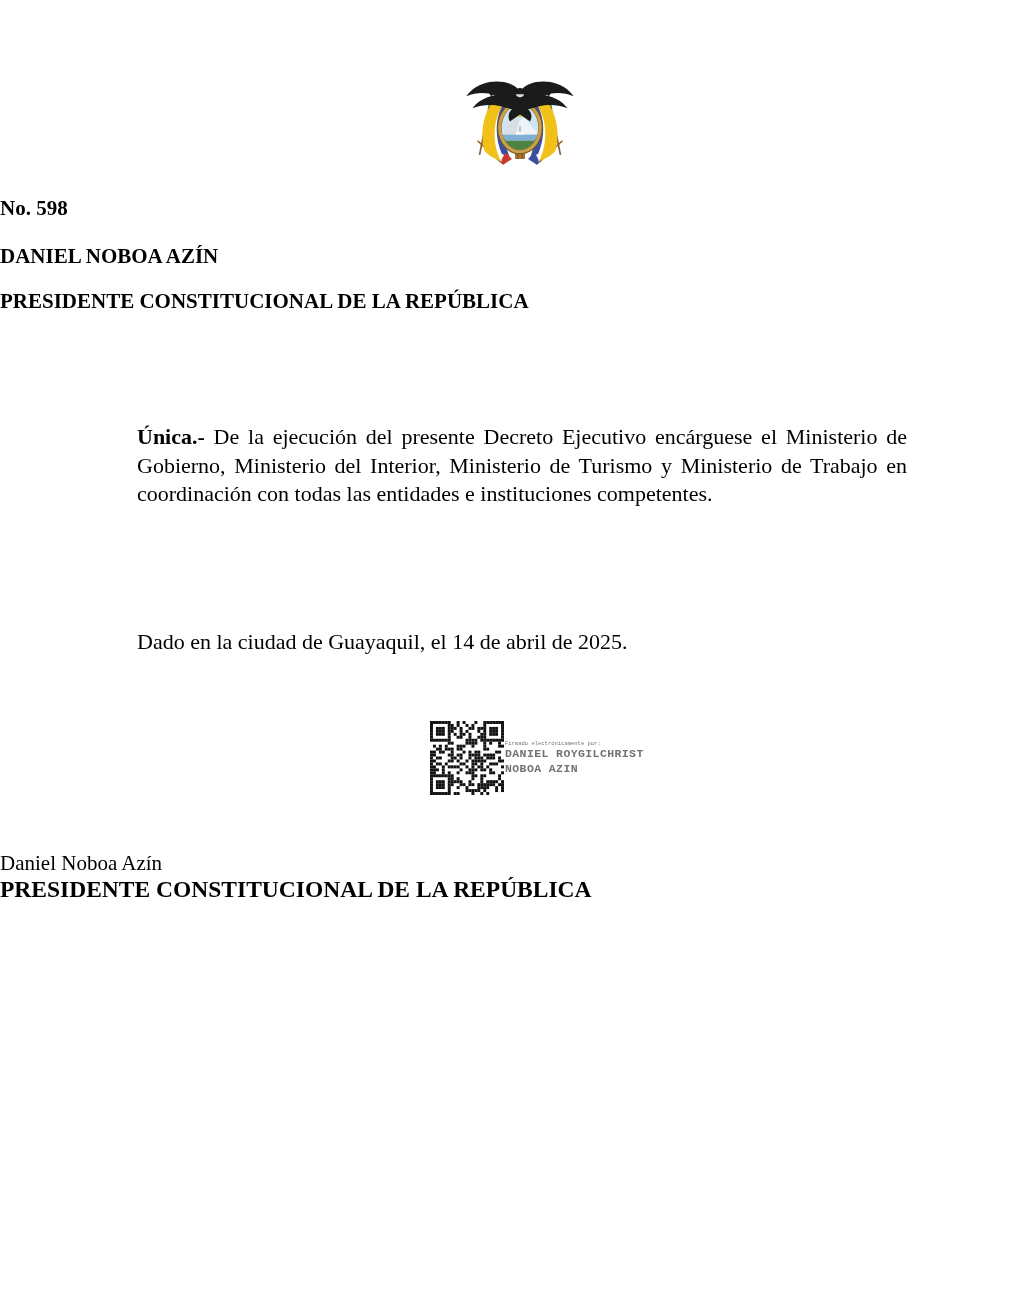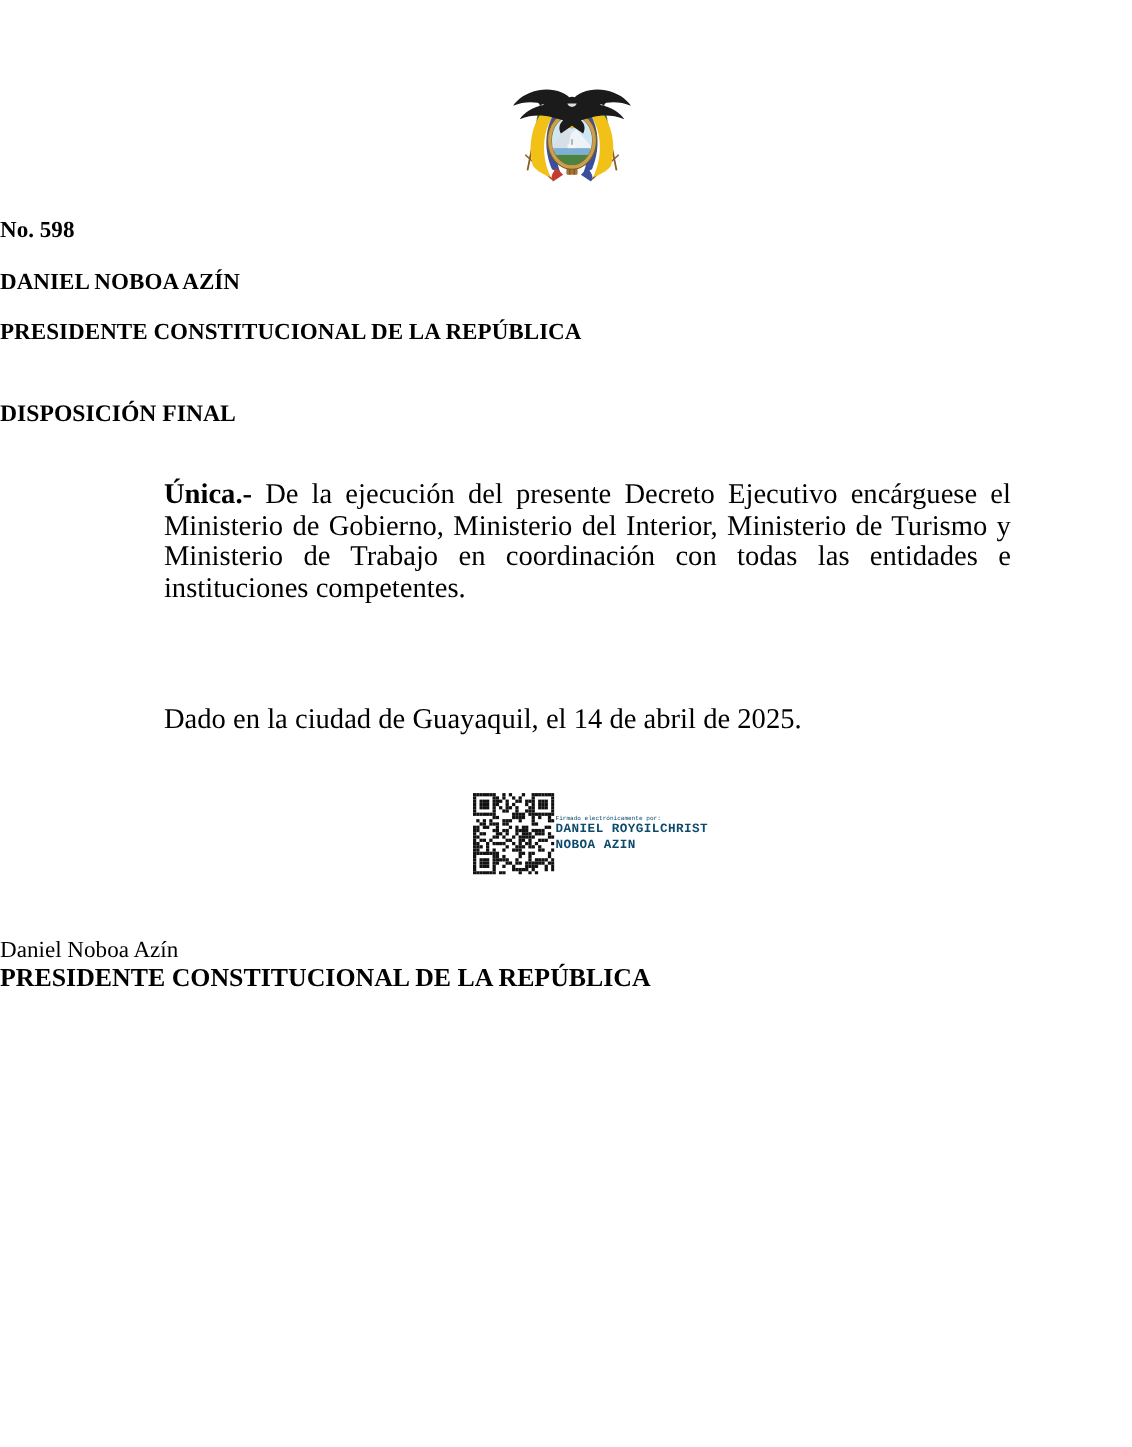--- a/index.html
+++ b/index.html
@@ -28,40 +28,40 @@
     white-space: nowrap;
   }
   .decree-number   { top: 196px; font-size: 21px; font-weight: bold; }
   .president-name  { top: 244px; font-size: 21px; font-weight: bold; }
   .president-title { top: 289px; font-size: 21px; font-weight: bold; }
   .section-title   { top: 364px; font-size: 21.5px; font-weight: bold; }
   .para {
     position: absolute;
     left: 133px;
     width: 770px;
-    font-size: 26px;
+    font-size: 22px;
     line-height: 28.6px;
     text-align: justify;
-    margin: 16px;
+    margin: 4px;
   }
   .para-1 { top: 419px; }
   .para-2 { top: 538px; }
   .para-3 { top: 624px; text-align: left; }
   .qr-row {
     position: absolute;
     left: 430px;
     top: 721px;
     display: flex;
     align-items: center;
   }
   .qr-svg { width: 74px; height: 74px; display: block; }
   .esign {
     margin-left: 1px;
     font-family: "Liberation Mono", "DejaVu Sans Mono", monospace;
-    color: #0c4a6e;
+    color: #737373;
   }
   .esign-label { font-size: 5.5px; line-height: 7px; white-space: nowrap; }
   .esign-name  { font-size: 11.5px; font-weight: bold; line-height: 14.5px; letter-spacing: 0.4px; white-space: nowrap; }
   .signer-name  { top: 851px; font-size: 21px; }
   .signer-title { top: 876px; font-size: 23.5px; font-weight: bold; }
 </style>
 </head>
 <body>
 
 <div class="page">
@@ -110,21 +110,20 @@
 
     <path d="M58 11 C52 3 40 0 28 2 C17 4 9 10 5 16 C15 12 25 12 33 15 C23 17 15 22 11 28 C21 24 31 24 39 26 L50 29 C46 33 46 37 48 41 L58 34 L68 41 C70 37 70 33 66 29 L77 26 C85 24 95 24 105 28 C101 22 93 17 83 15 C91 12 101 12 111 16 C107 10 99 4 88 2 C76 0 64 3 58 11 Z" fill="#1b1b1b"></path>
     <path d="M54 13 L58 25 L62 13 Z" fill="#1b1b1b"></path>
     <circle cx="58" cy="12" r="4.2" fill="#1b1b1b"></circle>
     <path d="M58 17 a4.5 4.5 0 0 0 4.2 -3 l-8.4 0 a4.5 4.5 0 0 0 4.2 3" fill="#ffffff" opacity="0.85"></path>
   </svg>
 
   <div class="center-line decree-number">No. 598</div>
   <div class="center-line president-name">DANIEL NOBOA AZÍN</div>
   <div class="center-line president-title">PRESIDENTE CONSTITUCIONAL DE LA REPÚBLICA</div>
-  <div class="center-line section-title">DISPOSICIÓN FINAL</div>
 
   <p class="para para-1"><b>Única.-</b><span> De la ejecución del presente Decreto Ejecutivo encárguese el Ministerio de Gobierno, Ministerio del Interior, Ministerio de Turismo y Ministerio de Trabajo en coordinación con todas las entidades e instituciones competentes.</span></p>
 
 
   <p class="para para-3">Dado en la ciudad de Guayaquil, el 14 de abril de 2025.</p>
 
   <div class="qr-row">
     <svg class="qr-svg" viewBox="0 0 75 75" fill="#111111" xmlns="http://www.w3.org/2000/svg" id="qr-svg">
         <rect x="0" y="0" width="3" height="3"></rect>
         <rect x="3" y="0" width="3" height="3"></rect>

